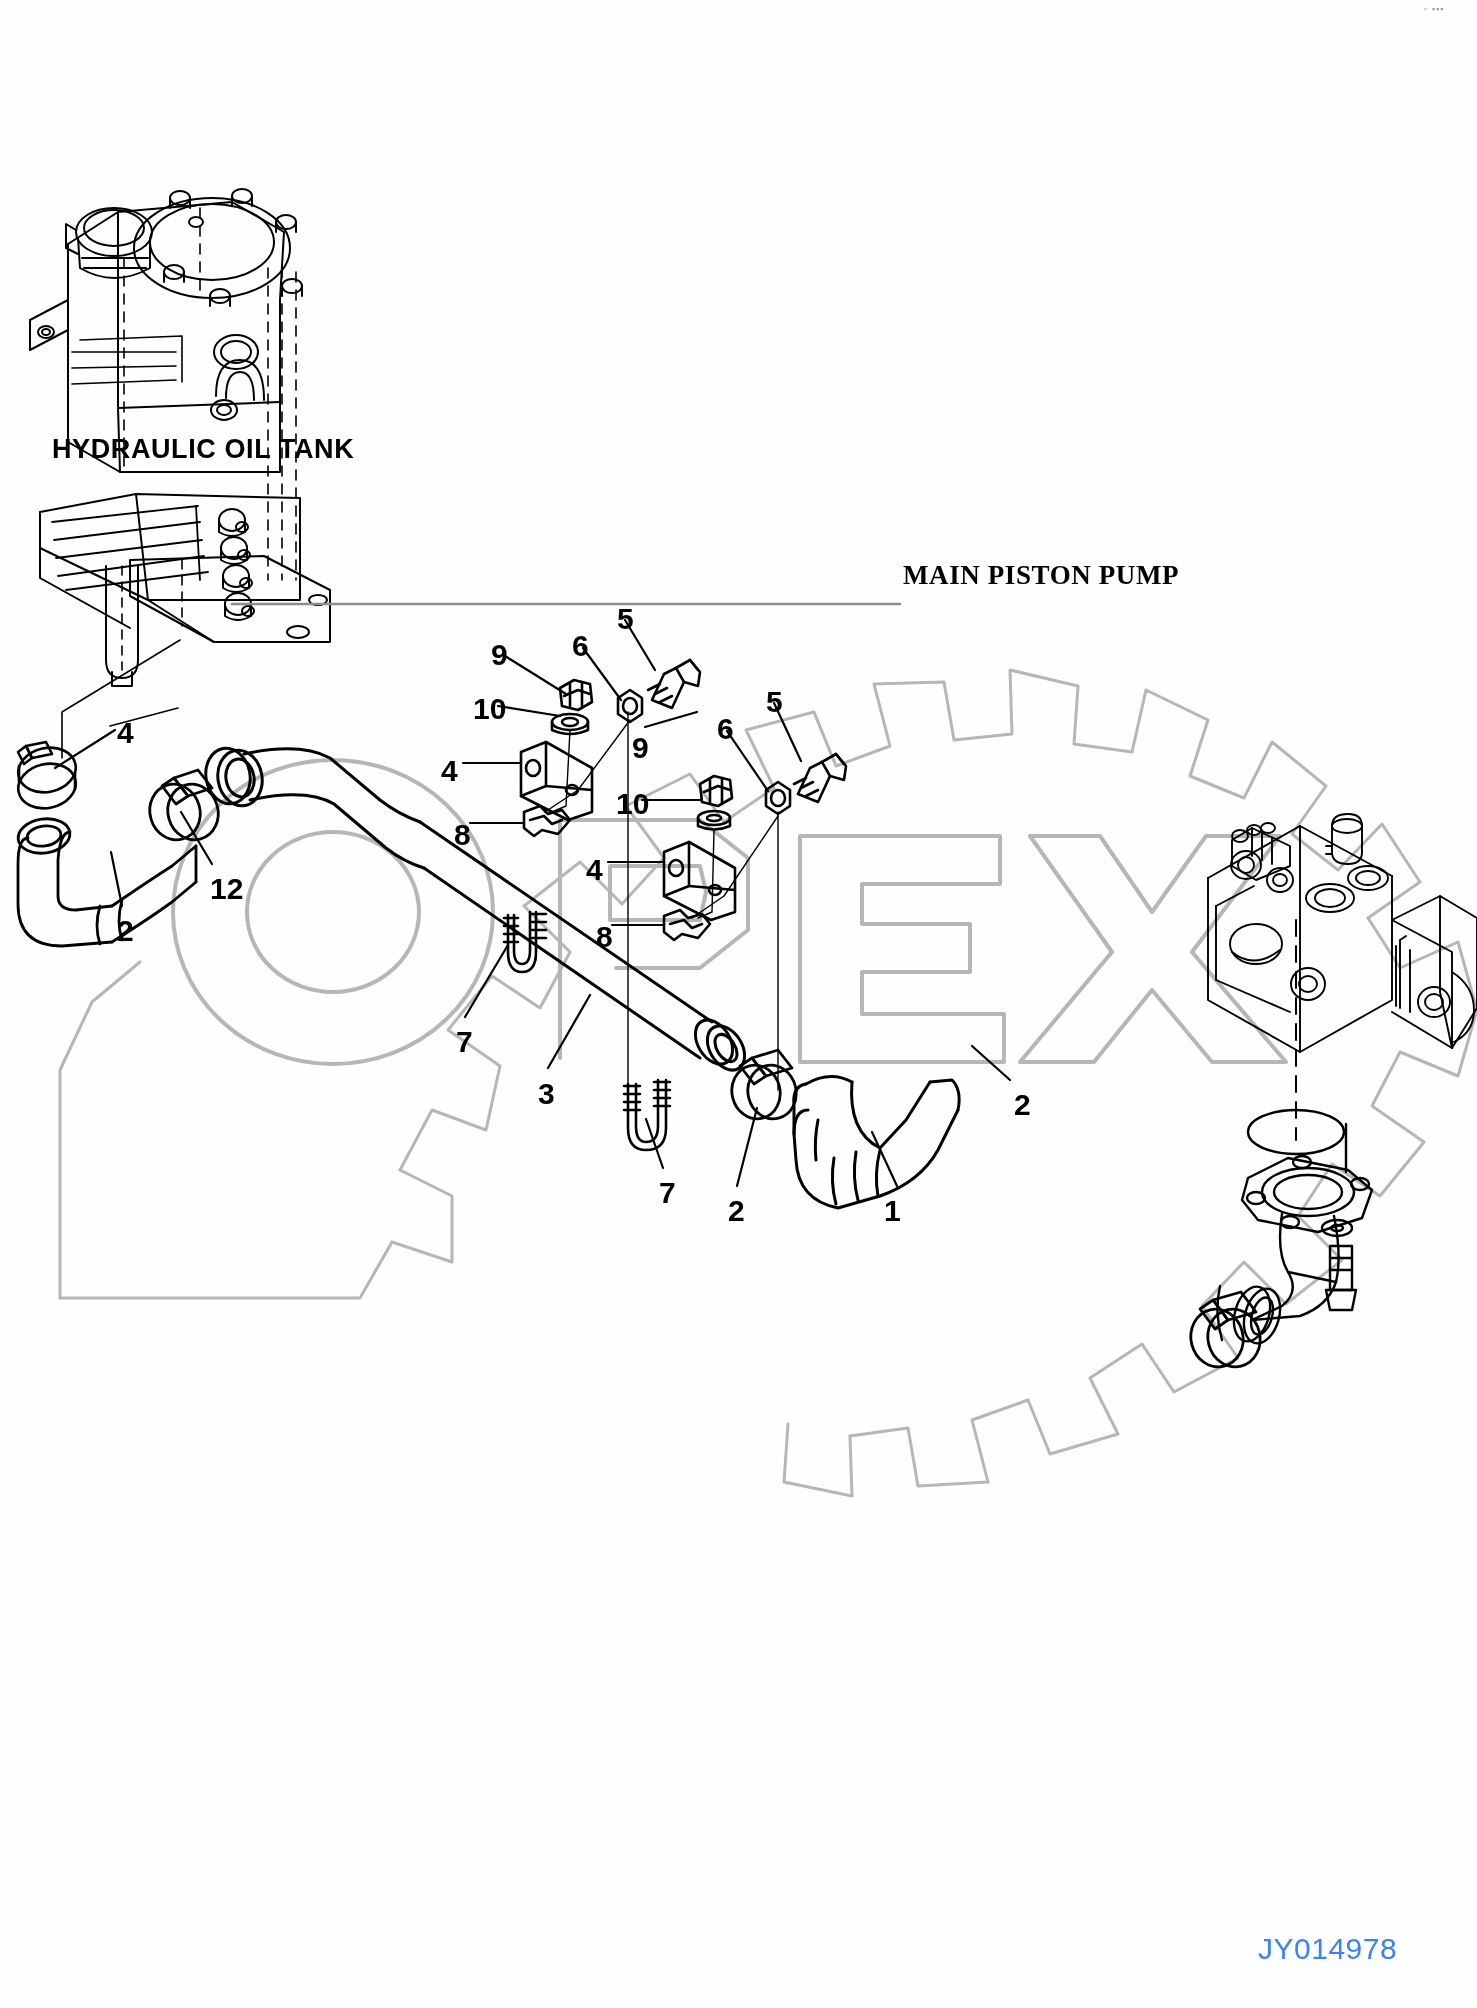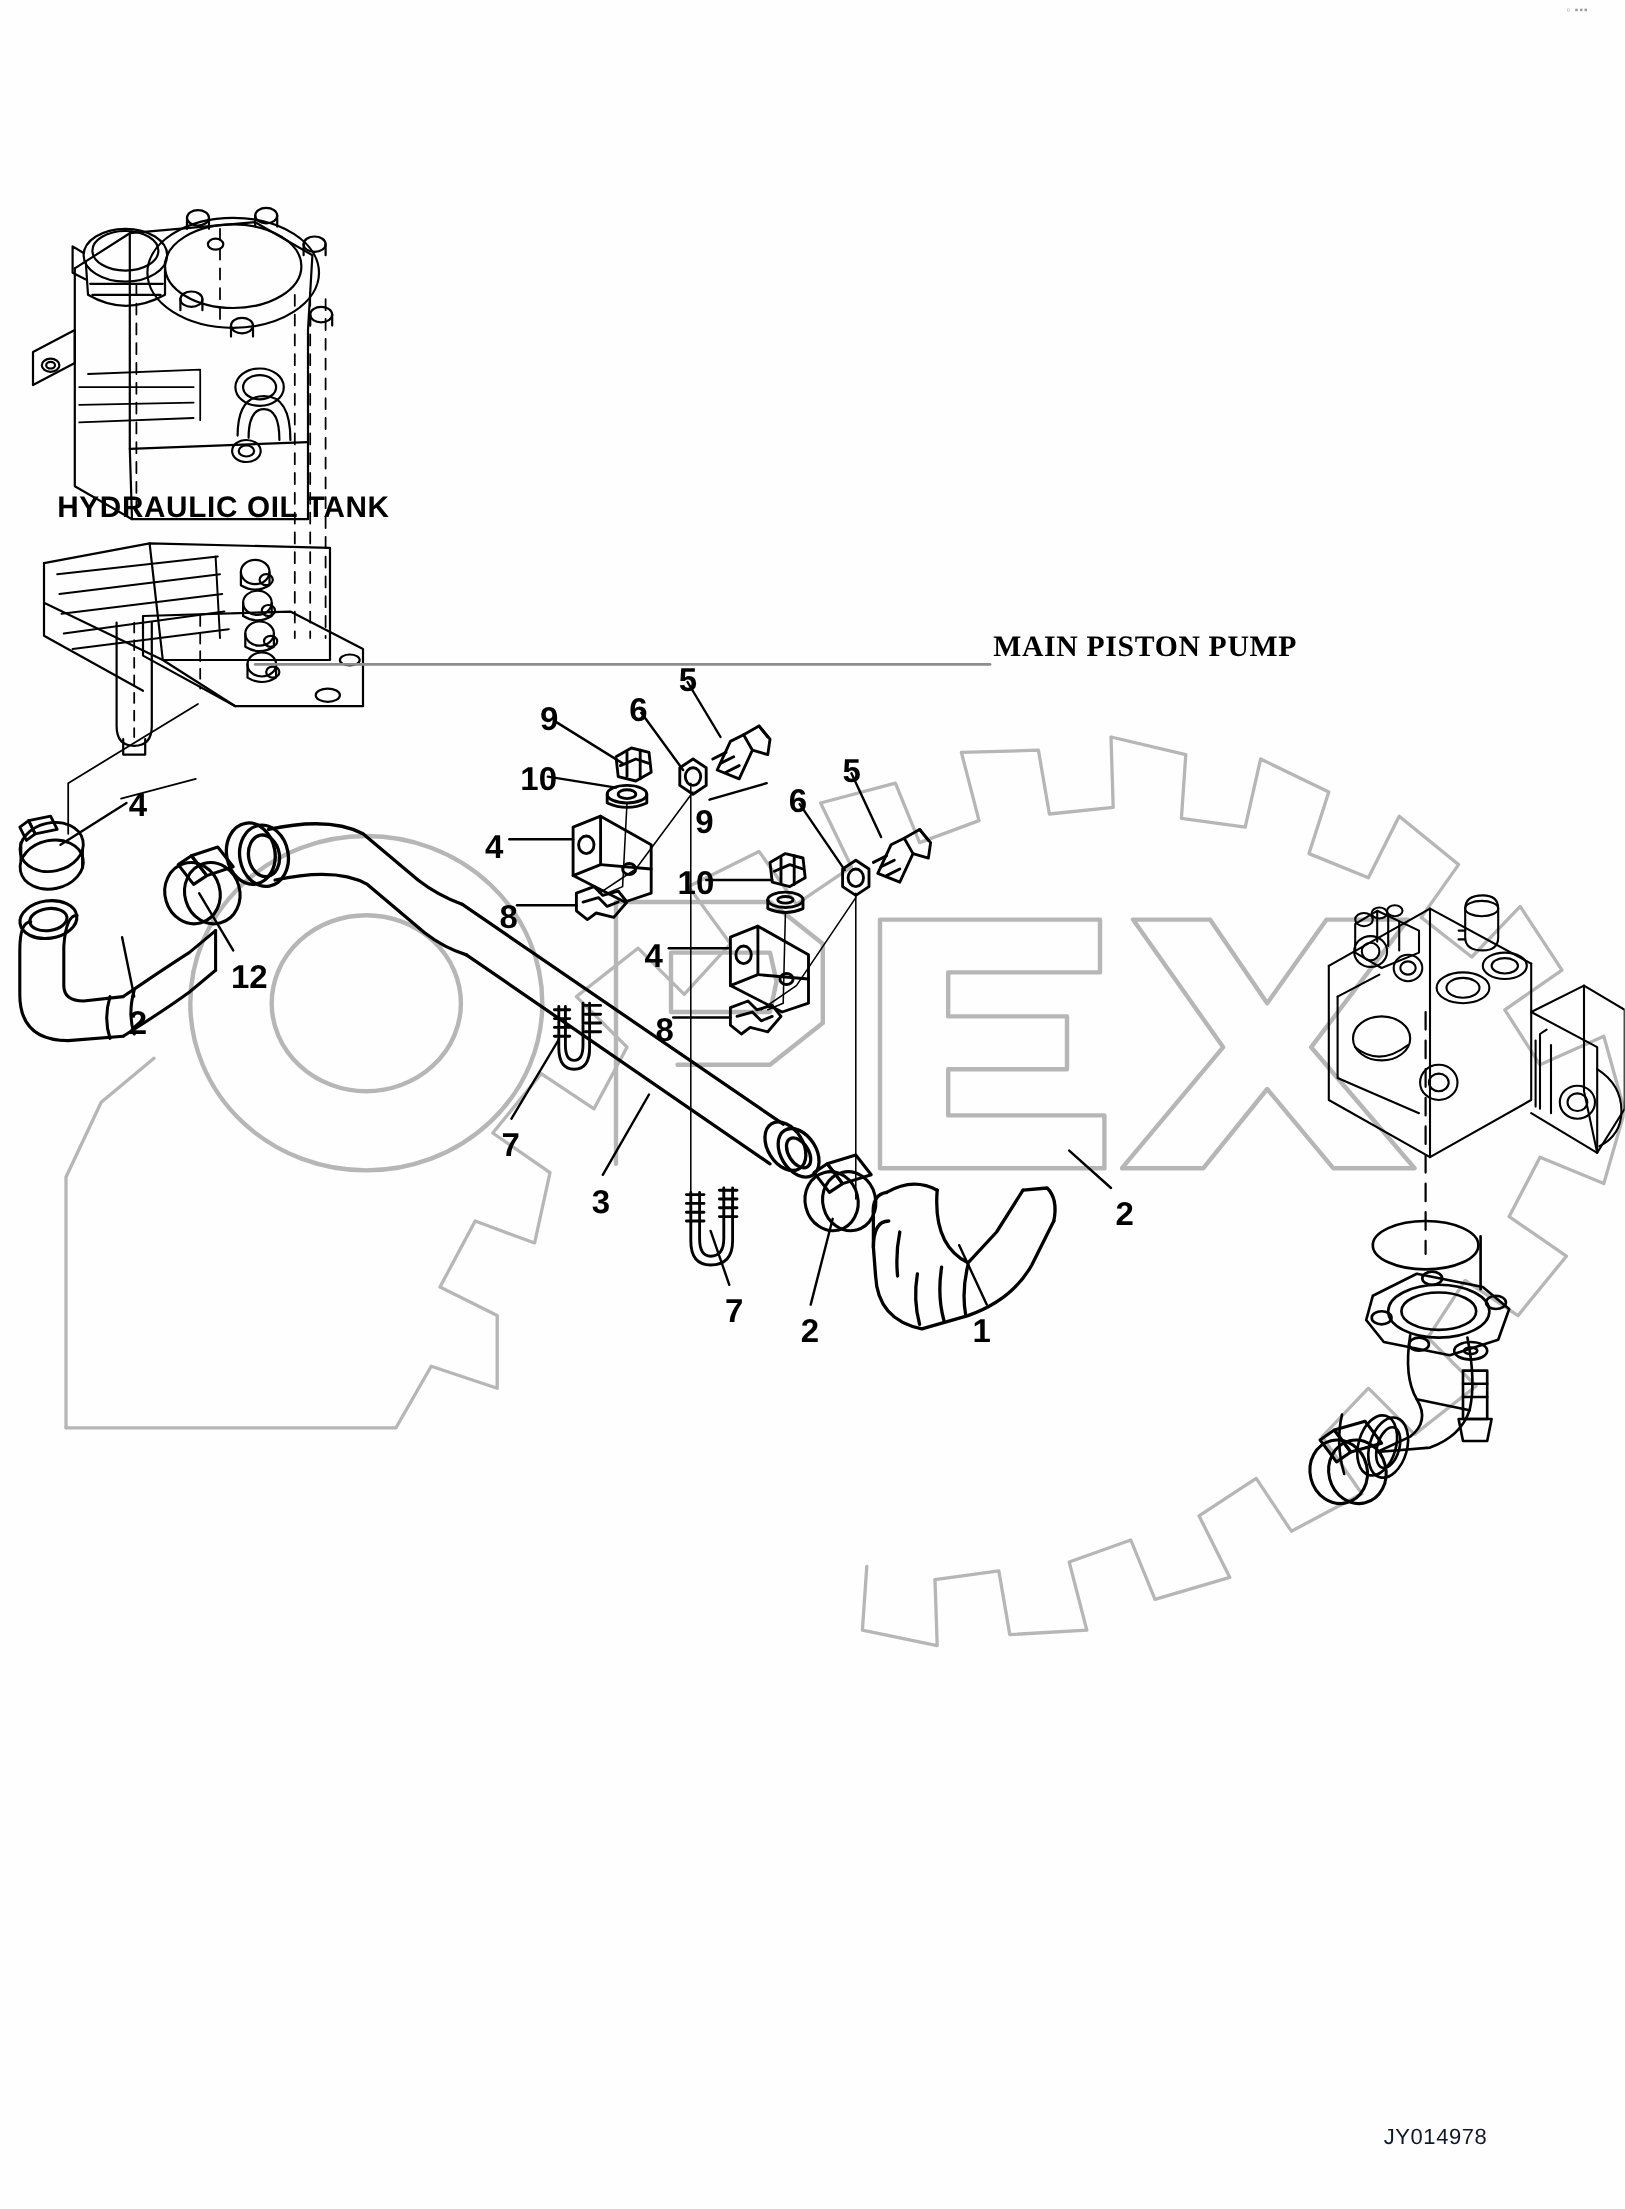--- a/index.html
+++ b/index.html
@@ -22,27 +22,26 @@
     user-select:none;
   }
   .section-title{
     position:absolute;
     font-family:"Liberation Sans", sans-serif;
     font-weight:bold;
     font-size:27px;
     letter-spacing:0.6px;
     color:#000000;
     white-space:nowrap;
-    margin-top:12px;
   }
   .docid{
     position:absolute;
     font-family:"Liberation Sans", sans-serif;
-    font-size:20px;
-    color:#0f172a;
+    font-size:30px;
+    color:#3b82f6;
     letter-spacing:0.5px;
     white-space:nowrap;
   }
   .cornermark{
     position:absolute;
     font-family:"Liberation Sans", sans-serif;
     font-size:9px;
     color:#9a9aa6;
     letter-spacing:1px;
     white-space:nowrap;

